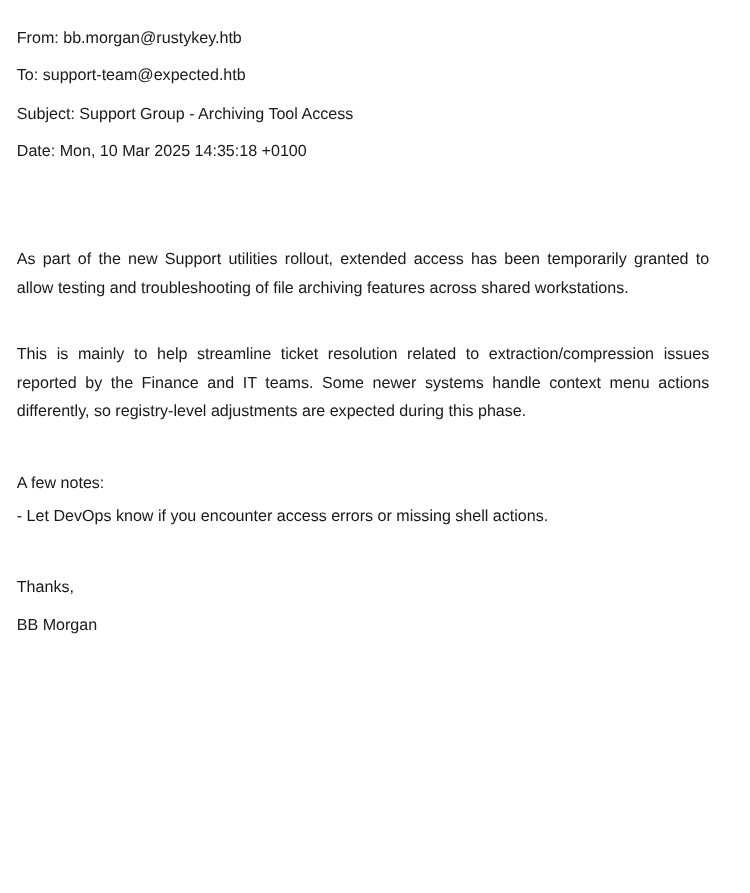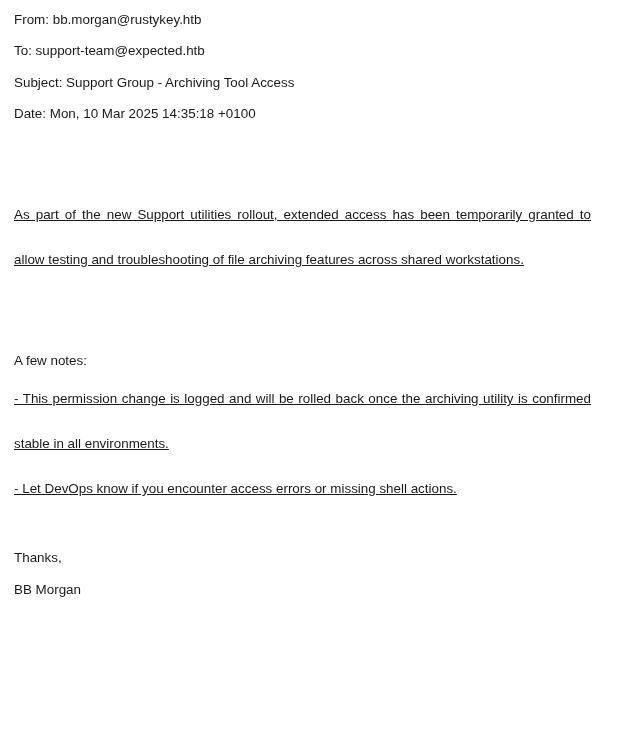--- a/index.html
+++ b/index.html
@@ -13,32 +13,32 @@
       overflow: hidden;
       font-family: "Liberation Sans", sans-serif;
       font-size: 13.4px;
       color: #1a1a1a;
     }
     .doc {
       position: relative;
       padding: 4px 34px 0 14px;
       box-sizing: border-box;
       width: 625px;
+      margin-top: 12px;
     }
     .line {
       height: 31.35px;
       line-height: 31.35px;
       white-space: nowrap;
     }
     .para {
-      line-height: 45px;
+      line-height: 24px;
       text-align: justify;
       text-justify: inter-word;
       margin: 0;
-      text-decoration: underline;
     }
     .blank {
       height: 31.35px;
     }
   </style>
 </head>
 <body>
 
 <div class="doc">
   <div class="line">From: bb.morgan@rustykey.htb</div>
@@ -48,24 +48,24 @@
 
   <div class="blank"></div>
 
 
   <div class="blank"></div>
 
   <p class="para">As part of the new Support utilities rollout, extended access has been temporarily granted to allow testing and troubleshooting of file archiving features across shared workstations.</p>
 
   <div class="blank"></div>
 
+  <p class="para">This is mainly to help streamline ticket resolution related to extraction/compression issues reported by the Finance and IT teams. Some newer systems handle context menu actions differently, so registry-level adjustments are expected during this phase.</p>
 
   <div class="blank"></div>
 
   <div class="line">A few notes:</div>
-  <p class="para">- This permission change is logged and will be rolled back once the archiving utility is confirmed stable in all environments.</p>
   <p class="para">- Let DevOps know if you encounter access errors or missing shell actions.</p>
 
   <div class="blank"></div>
 
   <div class="line">Thanks,</div>
   <div class="line">BB Morgan</div>
 </div>
 
 </body></html>

